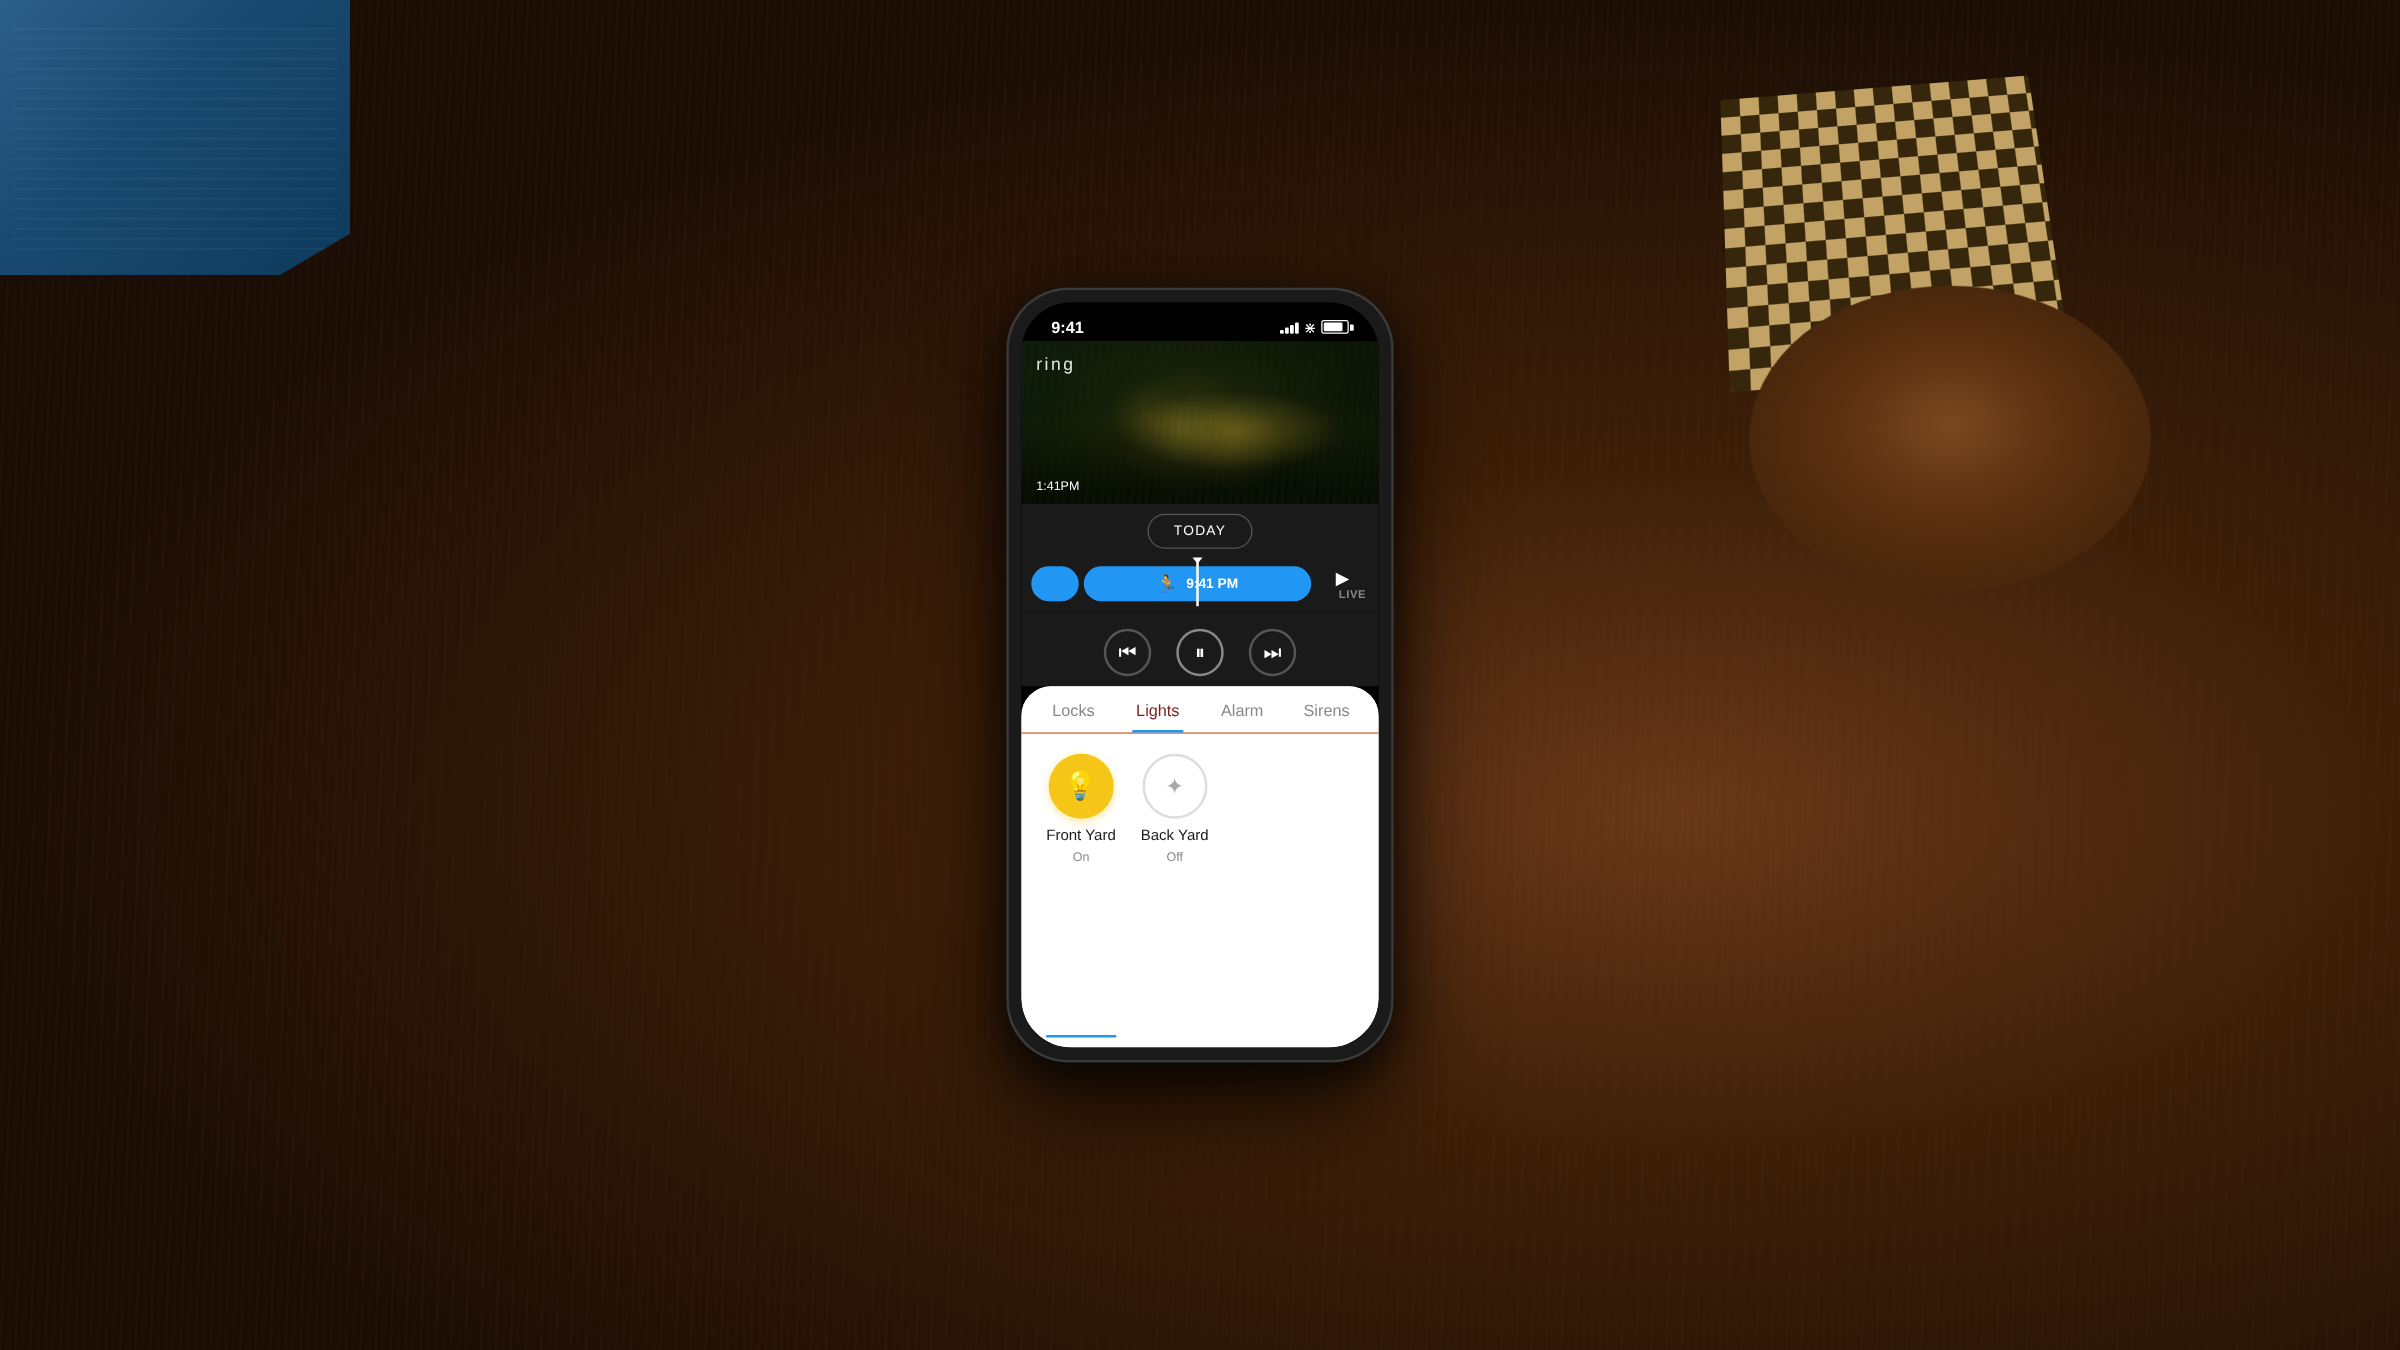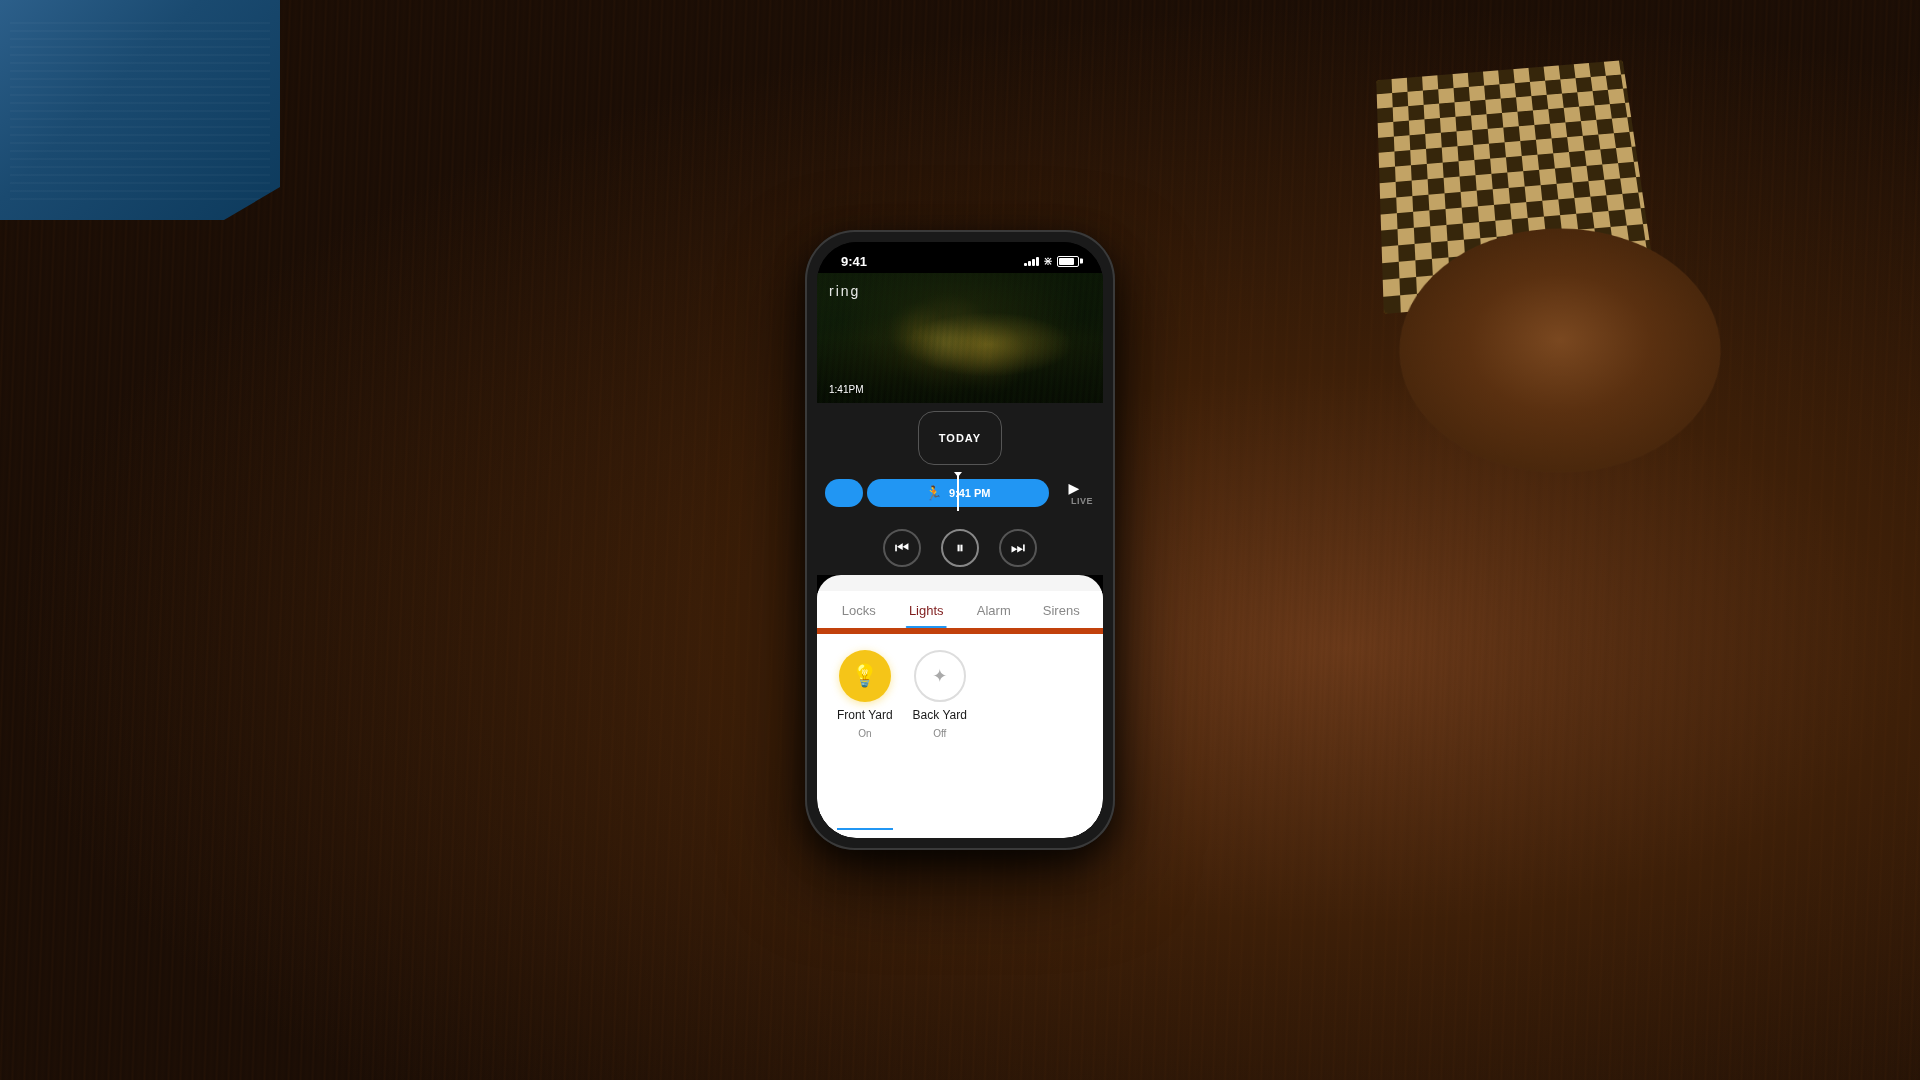--- a/index.html
+++ b/index.html
@@ -131,21 +131,21 @@
       border-radius: 40px;
       overflow: hidden;
       display: flex;
       flex-direction: column;
     }
 
     
     .status-bar {
       display: flex;
       justify-content: space-between;
-      align-items: flex-start;
+      align-items: center;
       padding: 12px 24px 4px;
       background: #000;
       flex-shrink: 0;
     }
 
     .status-time {
       color: #fff;
       font-size: 13px;
       font-weight: 600;
     }
@@ -306,24 +306,24 @@
     .today-btn-container {
       display: flex;
       justify-content: center;
       margin-bottom: 8px;
     }
 
     .today-btn {
       background: transparent;
       border: 1.5px solid #555;
       color: #fff;
-      padding: 20px 20px;
+      padding: 7px 20px;
       border-radius: 16px;
       font-size: 11px;
-      font-weight: 700;
+      font-weight: 400;
       letter-spacing: 1px;
       cursor: pointer;
     }
 
     
     .timeline-bar {
       display: flex;
       align-items: center;
       padding: 0 8px;
       gap: 4px;
@@ -445,23 +445,22 @@
       border-radius: 24px 24px 40px 40px;
       overflow: hidden;
       display: flex;
       flex-direction: column;
     }
 
     
     .tabs-row {
       display: flex;
       padding: 0 8px;
-      border-bottom: 6px solid #c2410c;
+      border-bottom: 1px solid #c2410c;
       background: #fff;
-      margin-top: 16px;
     }
 
     .tab {
       flex: 1;
       padding: 12px 4px 10px;
       text-align: center;
       font-size: 13px;
       font-weight: 500;
       color: #888;
       cursor: pointer;

